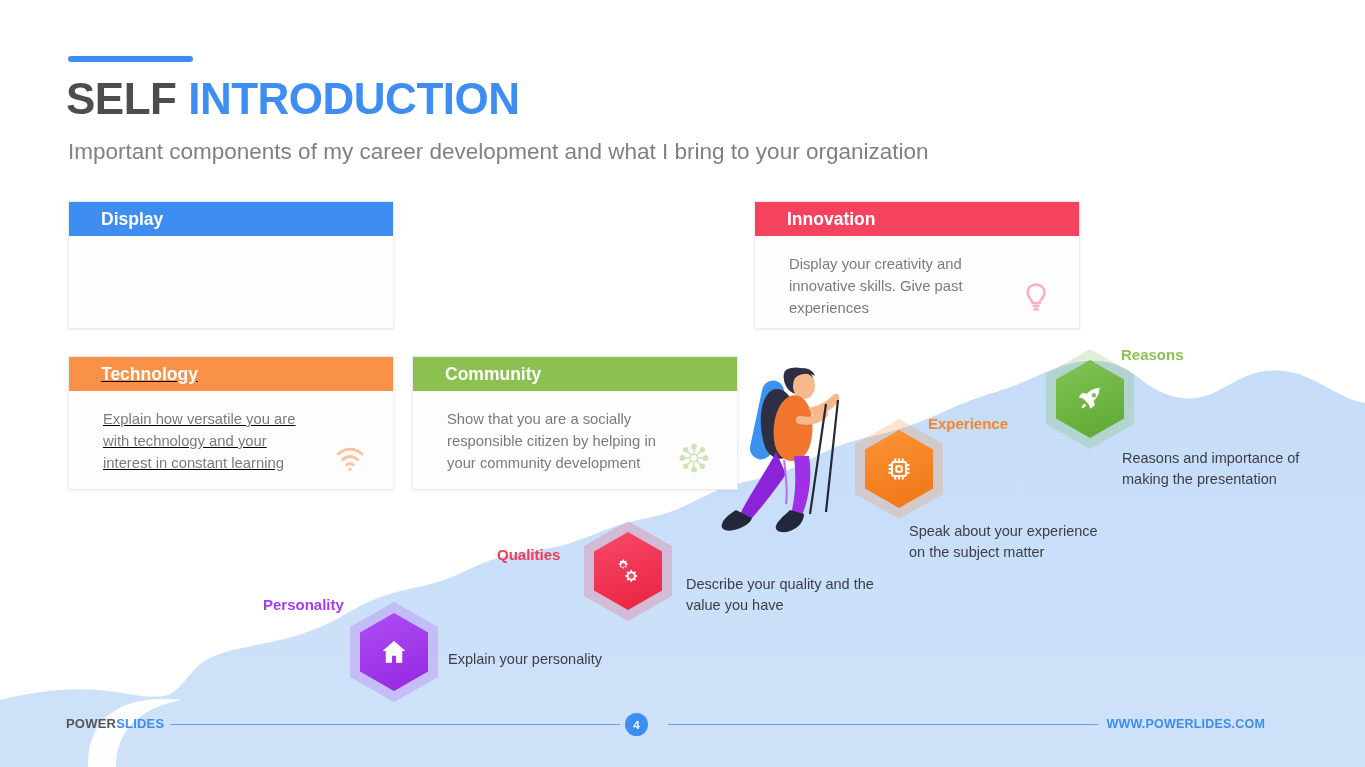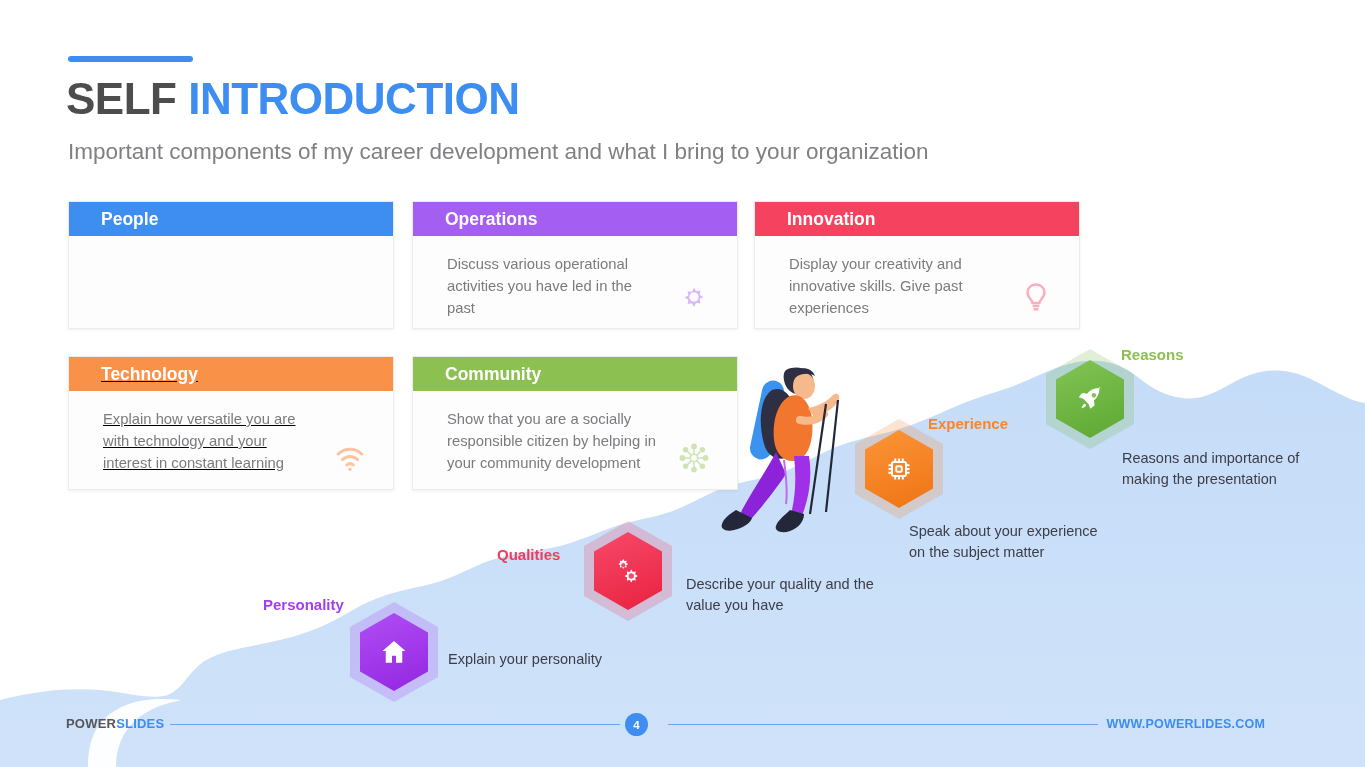--- a/index.html
+++ b/index.html
@@ -152,36 +152,24 @@
 
   <div class="accent-bar"></div>
   <div class="title">
     <span class="t1">SELF</span>
     <span class="t2">INTRODUCTION</span>
   </div>
   <div class="subtitle">Important components of my career development and what I bring to your organization</div>
 
   <div class="card" style="left:68px; top:201px; width:326px; height:128px;">
     <div class="card-head" style="background:#3d8ef0;">
-      <span>People</span>
-    </div>
-  </div>
-
-  <div class="card" style="left:412px; top:201px; width:326px; height:128px;">
-    <div class="card-head" style="background:#a45ef2;">
-      <span>Operations</span>
-    </div>
-    <div class="card-body">
-      <div class="card-text">Discuss various operational activities you have led in the past</div>
-      <svg class="card-ico" viewBox="0 0 24 24" fill="#d6b3fa">
-        <path d="M12 1.8l1.5 2.6 3-.5-.5 3 2.6 1.5-2.6 1.5.5 3-3-.5L12 15.4 10.5 12.8l-3 .5.5-3L5.4 8.8 8 7.3l-.5-3 3 .5z" transform="translate(0,3.6)"></path>
-        <circle cx="12" cy="12" r="3.3" fill="#fdfdfd"></circle>
-      </svg>
-    </div>
-  </div>
+      <span>Display</span>
+    </div>
+  </div>
+
 
   <div class="card" style="left:754px; top:201px; width:326px; height:128px;">
     <div class="card-head" style="background:#f4425f;">
       <span>Innovation</span>
     </div>
     <div class="card-body">
       <div class="card-text">Display your creativity and innovative skills. Give past experiences</div>
       <svg class="card-ico" viewBox="0 0 24 24" fill="none" stroke="#fbaab8" stroke-width="1.7">
         <path d="M12 3.2c-3.5 0-6 2.5-6 5.7 0 2.4 1.5 3.9 2.6 5.2.6.7.9 1.3.9 2.1h5c0-.8.3-1.4.9-2.1 1.1-1.3 2.6-2.8 2.6-5.2 0-3.2-2.5-5.7-6-5.7z"></path>
         <path d="M9.6 18.4h4.8M10.3 20.6h3.4"></path>

